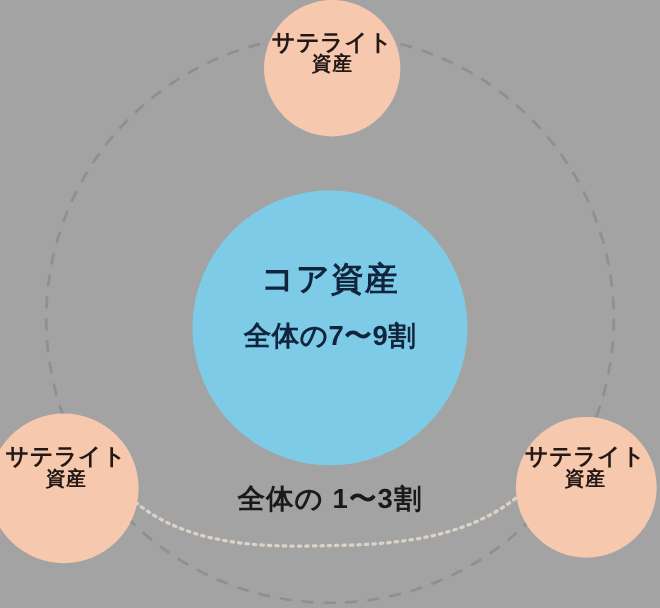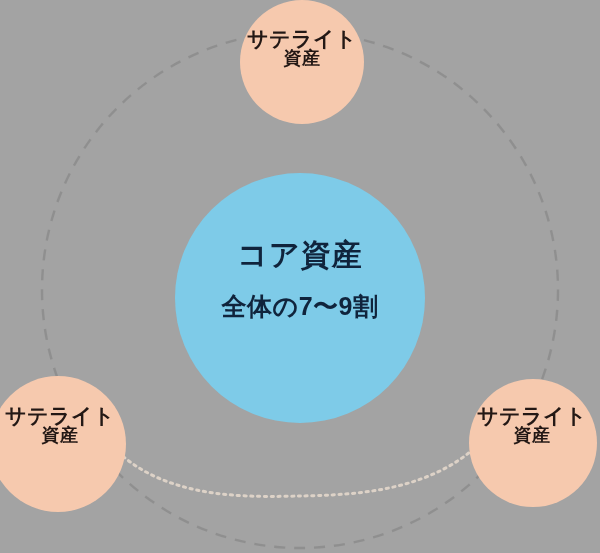--- a/index.html
+++ b/index.html
@@ -122,14 +122,15 @@
   <div class="label sat-label" id="sat-right-label">
     <div class="sat-title">サテライト</div>
     <div class="sat-sub">資産</div>
   </div>
 
   <div class="label" id="core-label">
     <div class="core-title">コア資産</div>
     <div class="core-sub">全体の7〜9割</div>
   </div>
 
+  <div class="label" id="outer-caption">全体の 1〜3割</div>
 
 </div>
 
 </body></html>

